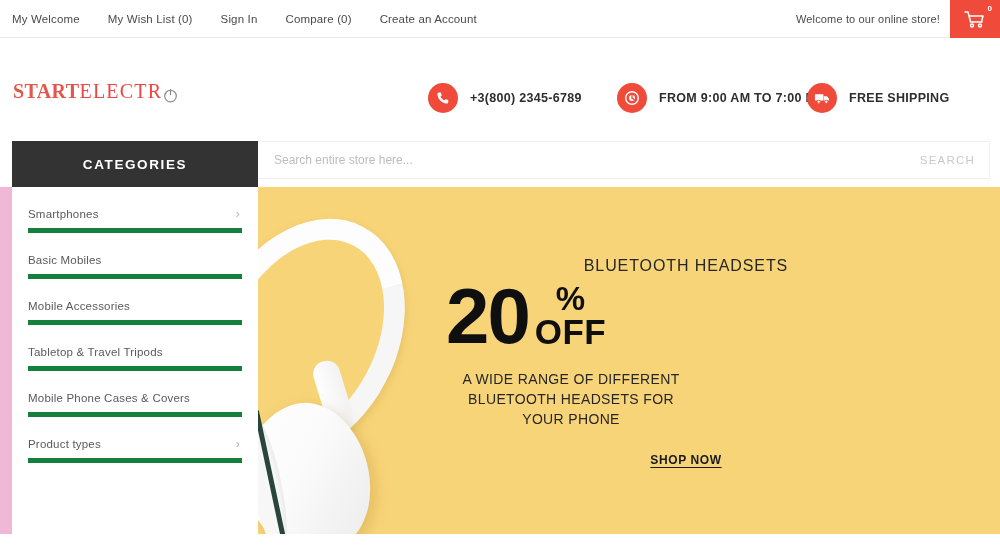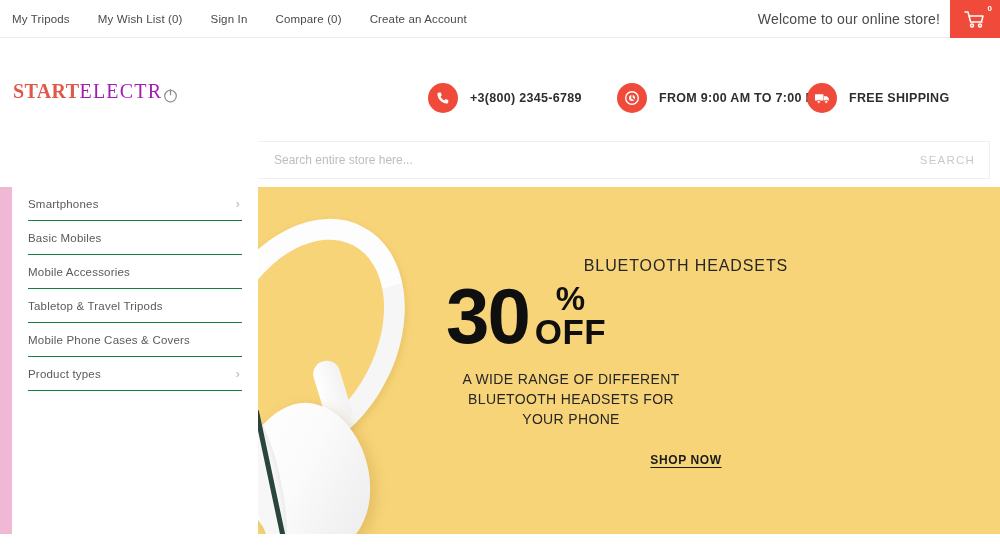--- a/index.html
+++ b/index.html
@@ -50,21 +50,21 @@
   }
   .topbar-links a:first-child { }
 
   .welcome {
     position: absolute;
     right: 60px;
     top: 0;
     height: 38px;
     display: flex;
     align-items: center;
-    font-size: 14px;
+    font-size: 11px;
     color: #4a4a4a;
     letter-spacing: .15px;
     white-space: nowrap;
   }
 
   .cart-btn {
     position: absolute;
     right: 0;
     top: 0;
     width: 50px;
@@ -97,21 +97,21 @@
     left: 13px;
     top: 42px;
     display: flex;
     align-items: center;
     font-size: 20px;
     font-weight: bold;
     letter-spacing: .4px;
     font-family: Liberation Serif, serif;
   }
   .logo .start { color: #e2574c; }
-  .logo .electro { color: #a21caf; font-weight: normal; letter-spacing: 1.2px; }
+  .logo .electro { color: #ef4444; font-weight: normal; letter-spacing: 1.2px; }
   .logo .power {
     display: inline-block;
     margin-left: 1px;
     width: 15px; height: 15px;
     position: relative;
     top: 1px;
   }
 
   .info-group {
     position: absolute;
@@ -221,25 +221,25 @@
     position: absolute;
     left: 12px;
     top: 0;
     width: 246px;
     height: 347px;
     background: #ffffff;
   }
 
   .cat-item {
     position: relative;
-    margin: 0 16px 0 16px;
+    margin: 12px 16px 0 16px;
     height: 34px;
     display: flex;
     align-items: center;
-    border-bottom: 1px solid #15803d;
+    border-bottom: 5px solid #15803d;
     font-size: 11.5px;
     color: #5a5a5a;
     letter-spacing: .2px;
     cursor: pointer;
     white-space: nowrap;
   }
   .cat-item .chev {
     position: absolute;
     right: 2px;
     color: #b5b5b5;
@@ -393,21 +393,21 @@
     cursor: pointer;
   }
 </style>
 </head>
 <body>
 
 <div class="page">
 
   <div class="topbar">
     <div class="topbar-links">
-      <a href="#">My Tripods</a>
+      <a href="#">My Welcome</a>
       <a href="#">My Wish List (0)</a>
       <a href="#">Sign In</a>
       <a href="#">Compare (0)</a>
       <a href="#">Create an Account</a>
     </div>
 
     <div class="welcome">Welcome to our online store!</div>
 
     <div class="cart-btn">
       <span>
@@ -463,20 +463,21 @@
           <path d="M10.4 5.2 L13.6 5.2 L15.8 7.4 L15.8 9.6 L10.4 9.6 Z"></path>
           <circle cx="5" cy="11" r="1.7" fill="#ffffff" stroke="#ef4a3a" stroke-width="0.9"></circle>
           <circle cx="13" cy="11" r="1.7" fill="#ffffff" stroke="#ef4a3a" stroke-width="0.9"></circle>
         </svg>
       </span>
       <span class="itext">FREE SHIPPING</span>
     </div>
   </div>
 
   <div class="searchrow">
+    <div class="categories-tab">CATEGORIES</div>
 
     <div class="searchbox">
       <input class="search-input" type="text" placeholder="Search entire store here..." style="">
       <button class="search-btn">SEARCH</button>
     </div>
   </div>
 
   <div class="content">
 
     <div class="pink-strip"></div>
@@ -511,21 +512,21 @@
         <div class="hp-joint"></div>
         <div class="hp-cup"></div>
         <div class="hp-pad"></div>
         <div class="hp-seam"></div>
       </div>
 
       <div class="banner-text">
         <div class="bt-kicker">BLUETOOTH HEADSETS</div>
 
         <div class="bt-deal">
-          <div class="bt-num">30</div>
+          <div class="bt-num">20</div>
           <div class="bt-pct">
             <span class="pc">%</span>
             <span class="off">OFF</span>
           </div>
         </div>
 
         <div class="bt-desc">A WIDE RANGE OF DIFFERENT BLUETOOTH HEADSETS FOR YOUR PHONE</div>
 
         <a class="bt-shop" href="#">SHOP NOW</a>
       </div>

